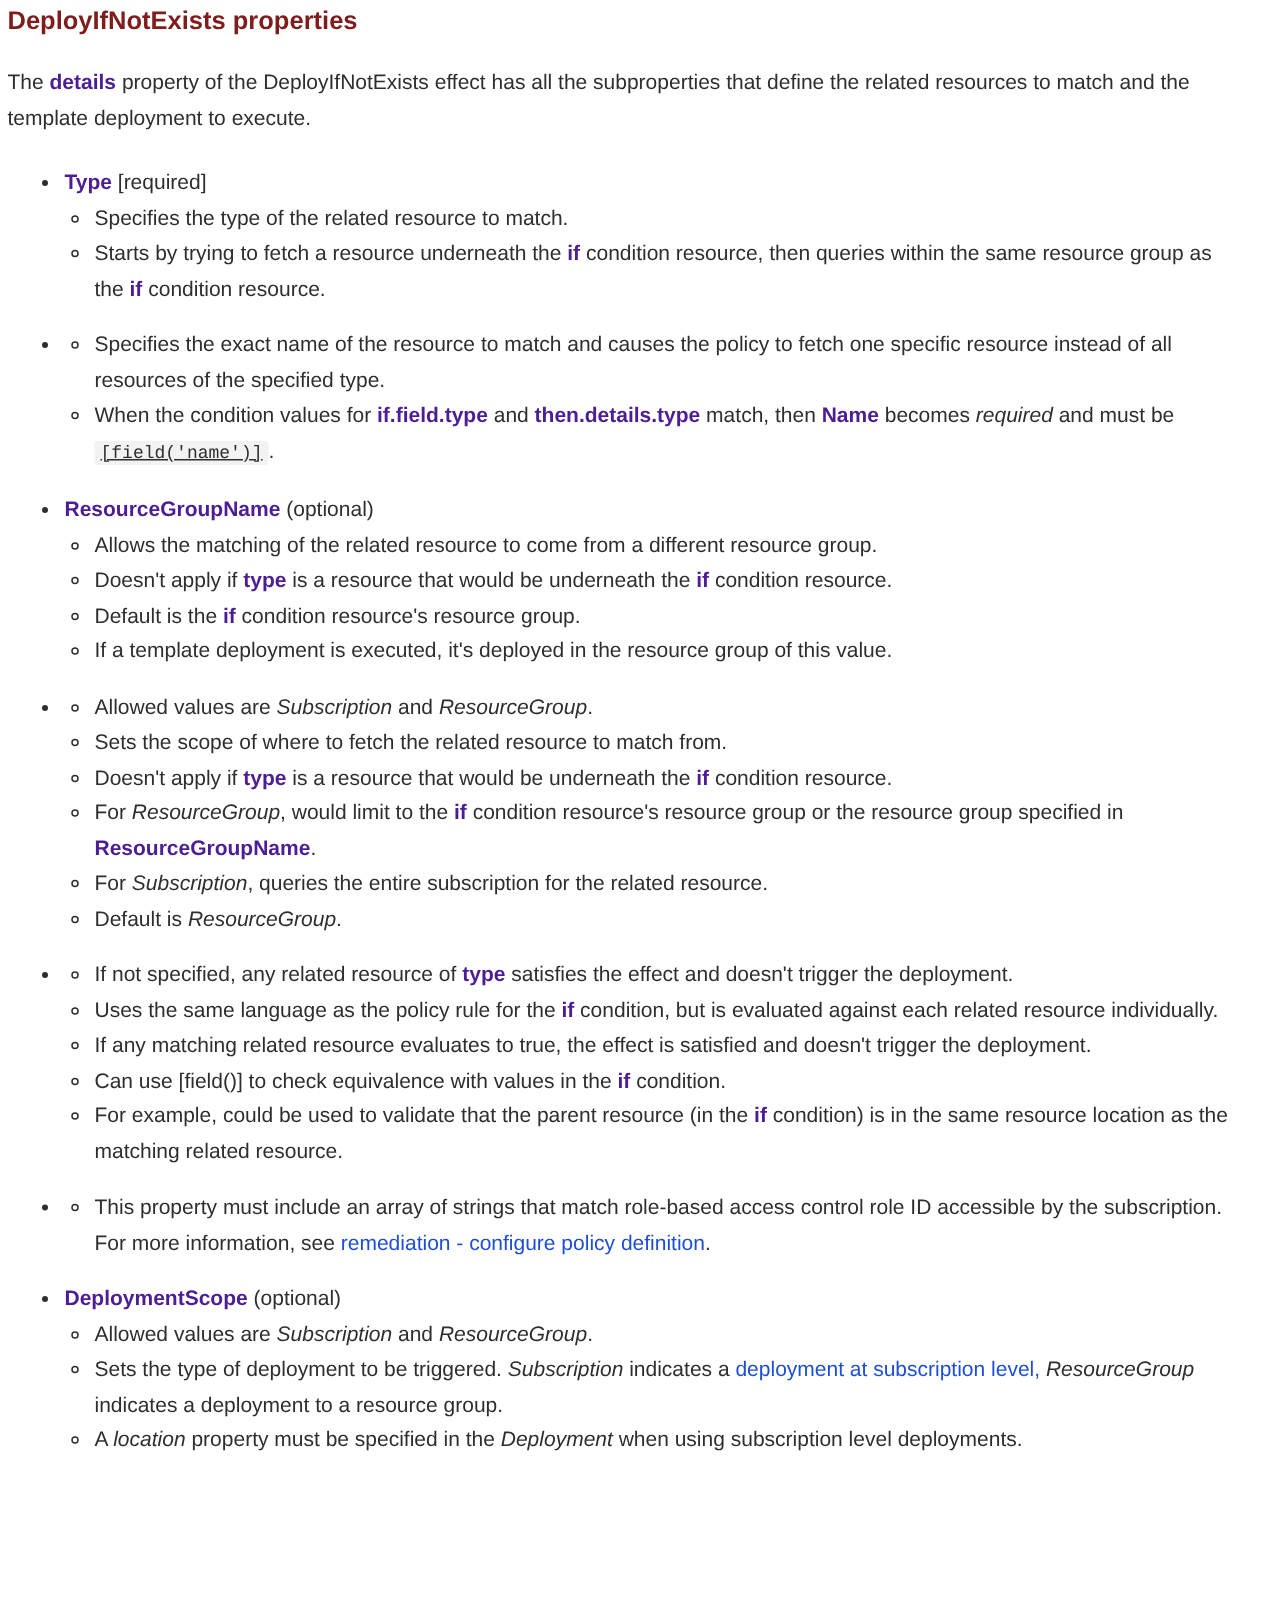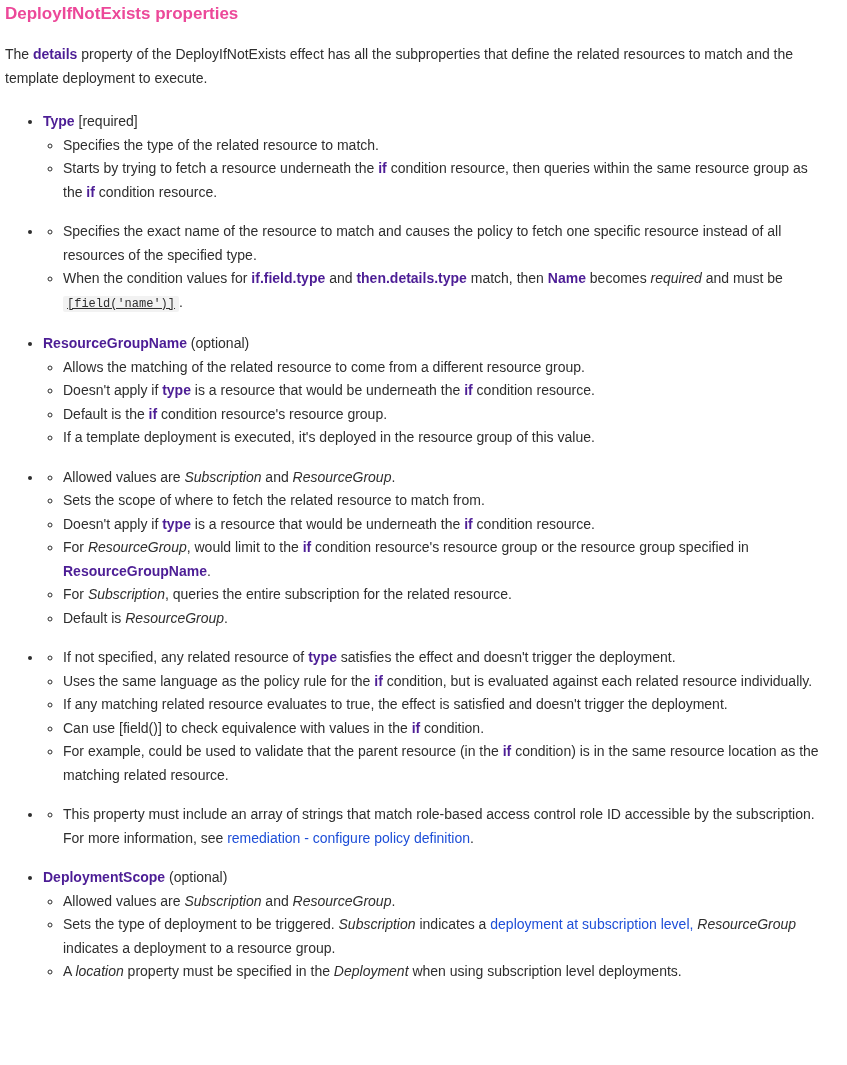--- a/index.html
+++ b/index.html
@@ -8,34 +8,34 @@
     padding: 3px 22px 14px 5px;
     font-family: "Liberation Sans", "DejaVu Sans", sans-serif;
     font-size: 14px;
     color: #2e2e2e;
     max-width: 847px;
     box-sizing: border-box;
   }
   h2.page-title {
     font-size: 17px;
     font-weight: 700;
-    color: #ec4899;
+    color: #7f1d1d;
     margin: 0;
     line-height: 22px;
   }
   p.intro {
     margin: 18px 0 0;
     line-height: 23.5px;
   }
   ul.props {
     margin: 20px 0 0;
     padding: 0 0 0 38px;
     list-style: disc outside;
   }
-  li.prop { margin: 16px 0 14px; }
+  li.prop { margin: 4px 0 14px; }
   li.prop:last-child { margin-bottom: 0; }
   .head { line-height: 23.5px; }
   ul.subs {
     margin: 0;
     padding: 0 0 0 20px;
     list-style: circle outside;
   }
   li.sub { line-height: 23.5px; }
   strong { font-weight: 700; color: #4c1d95; }
   em { font-style: italic; }

